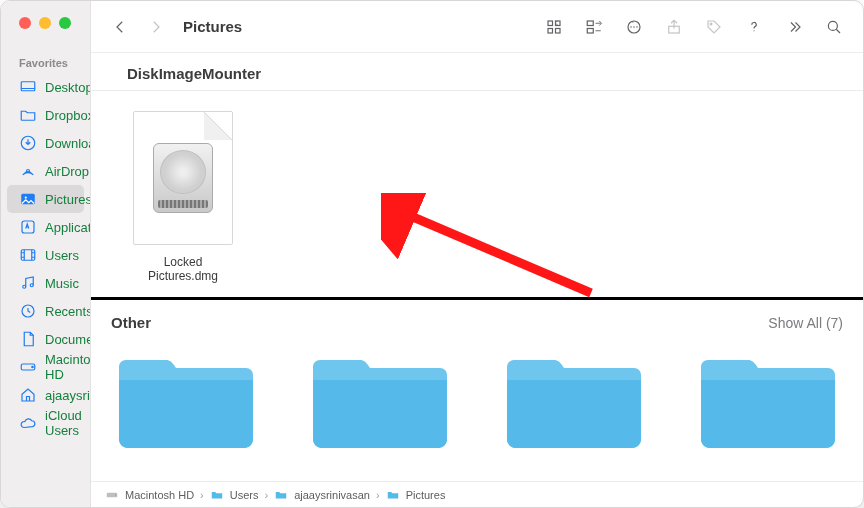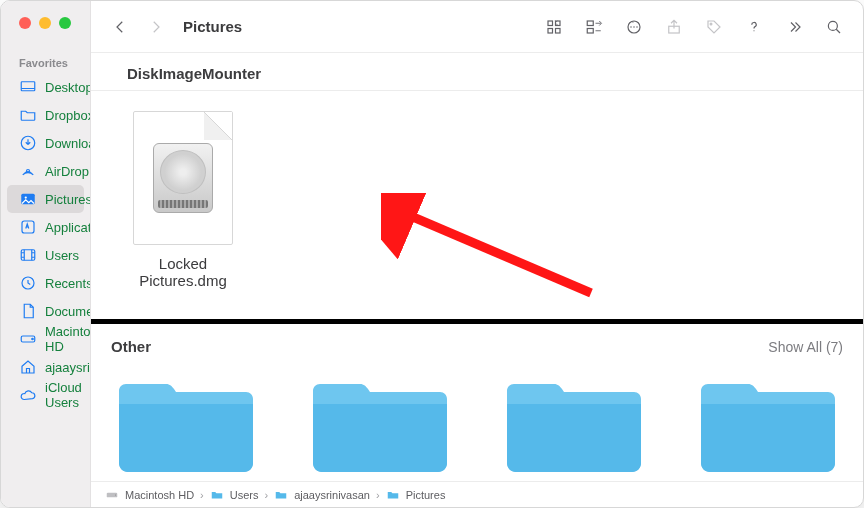--- a/index.html
+++ b/index.html
@@ -21,27 +21,27 @@
   .pane { flex:1; display:flex; flex-direction:column; }
   .toolbar { height: 52px; display:flex; align-items:center; padding: 0 16px; gap:10px; border-bottom:1px solid #ececec;}
   .tool-btn { width:26px; height:26px; display:flex; align-items:center; justify-content:center; color:#5c5c60; border-radius:5px;}
   .tool-btn svg { width:18px; height:18px; stroke:#616166; fill:none; stroke-width:1.6;}
   .tool-btn.disabled svg { stroke:#c4c4c7; }
   .title { font-size:15px; font-weight:600; color:#3b3b3d; margin-left:4px; margin-right:auto;}
   .tool-group { display:flex; gap:14px;}
   .content { flex:1; overflow:auto; position:relative;}
   .section-head { font-size:15px; font-weight:700; color:#3d3d3f; padding: 12px 36px 8px; border-bottom:1px solid #ececec;}
   .grid { display:flex; flex-wrap:wrap; gap:50px; padding: 20px 20px 10px 36px;}
-  .dmg { width:112px; text-align:center; font-size:15px; color:#3b3b3d;}
+  .dmg { width:112px; text-align:center; font-size:12px; color:#3b3b3d;}
   .dmg-ic { width:100px; height:134px; background:#fff; border:1px solid #d7d7d7; position:relative; margin:0 auto 10px; border-radius:2px; display:flex; align-items:center; justify-content:center;}
   .dmg-ic::after{content:""; position:absolute; top:0; right:0; width:28px; height:28px; background:linear-gradient(225deg,#fff 49%, #d7d7d7 50%, #f0f0f0 51%);}
   .hd { width:60px; height:70px; background:linear-gradient(#f1f1f1,#c9c9c9); border:1px solid #aaa; border-radius:6px; position:relative;}
   .hd::before{content:"";position:absolute;top:6px;left:6px;right:6px;bottom:18px;border-radius:50%;background:radial-gradient(circle,#eee 10%, #d0d0d0 60%); border:1px solid #bfbfbf;}
   .hd::after{content:"";position:absolute;bottom:4px;left:4px;right:4px;height:8px;background:repeating-linear-gradient(90deg,#777,#777 2px,#aaa 2px,#aaa 4px); border-radius:2px;}
-  .section2 { border-top:5px solid #000000; margin-top:20px;}
+  .section2 { border-top:3px solid #000000; margin-top:4px;}
   .sec2-row { display:flex; align-items:baseline; justify-content:space-between; padding:14px 20px 10px; }
   .sec2-row h2{font-size:15px; font-weight:700;color:#3d3d3f;}
   .showall{font-size:14px;color:#7c7c80;}
   .folders { display:flex; gap:44px; padding: 4px 20px 0 20px;}
   .folder { width:150px; height:110px; }
   .folder svg{width:150px;height:110px;}
   
   .pathbar { height:26px; border-top:1px solid #ececec; display:flex; align-items:center; gap:6px; padding:0 14px; font-size:11px; color:#5d5d61;}
   .pathbar .pic{width:14px;height:14px; display:inline-flex; align-items:center;}
   .pathbar .pic svg{width:14px;height:14px;}
@@ -118,20 +118,30 @@
         <span>Applications</span>
       </li>
       <li class="sb-item">
         <span class="ic">
             <svg viewBox="0 0 24 24">
               <rect x="3" y="5" width="18" height="14" rx="2"></rect>
               <path d="M7 5v14M17 5v14M3 9h4M3 15h4M17 9h4M17 15h4"></path>
             </svg>
           </span>
         <span>Users</span>
+      </li>
+      <li class="sb-item">
+        <span class="ic">
+            <svg viewBox="0 0 24 24">
+              <path d="M9 17V6l10-2v11"></path>
+              <circle cx="7" cy="17" r="2"></circle>
+              <circle cx="17" cy="15" r="2"></circle>
+            </svg>
+          </span>
+        <span>Music</span>
       </li>
       <li class="sb-item">
         <span class="ic">
             <svg viewBox="0 0 24 24">
               <circle cx="12" cy="12" r="8"></circle>
               <path d="M12 8v4l3 2"></path>
             </svg>
           </span>
         <span>Recents</span>
       </li>

